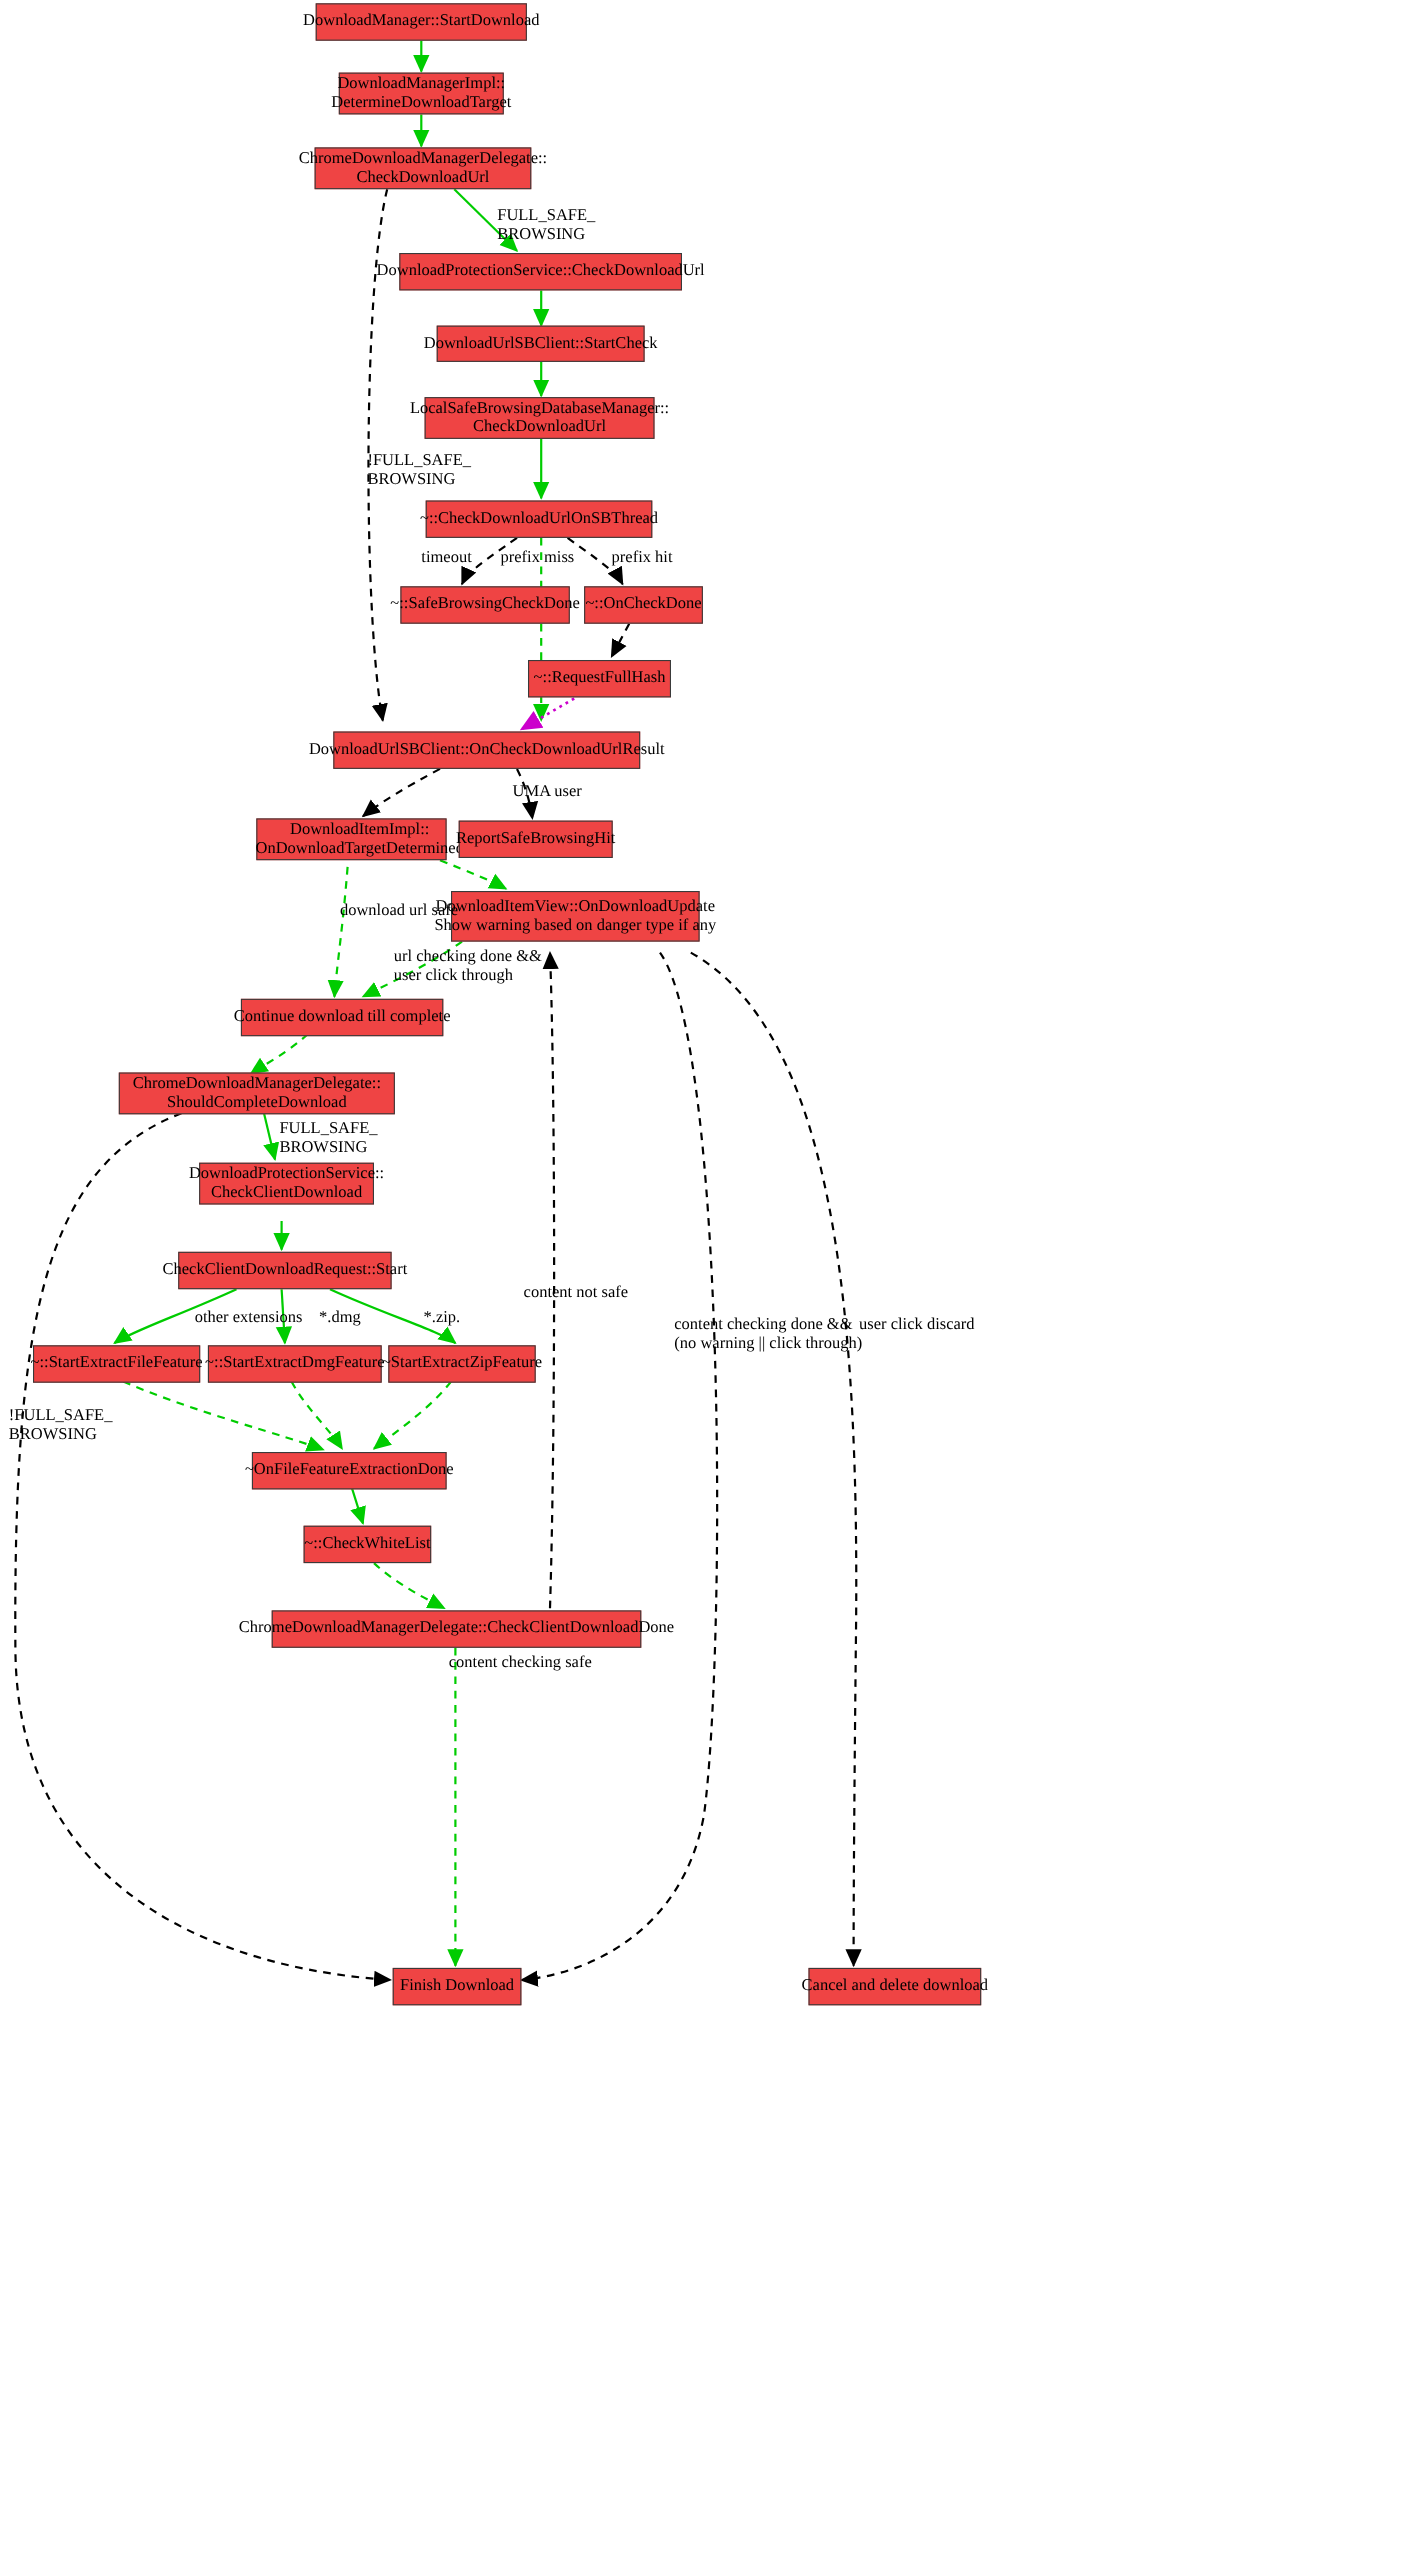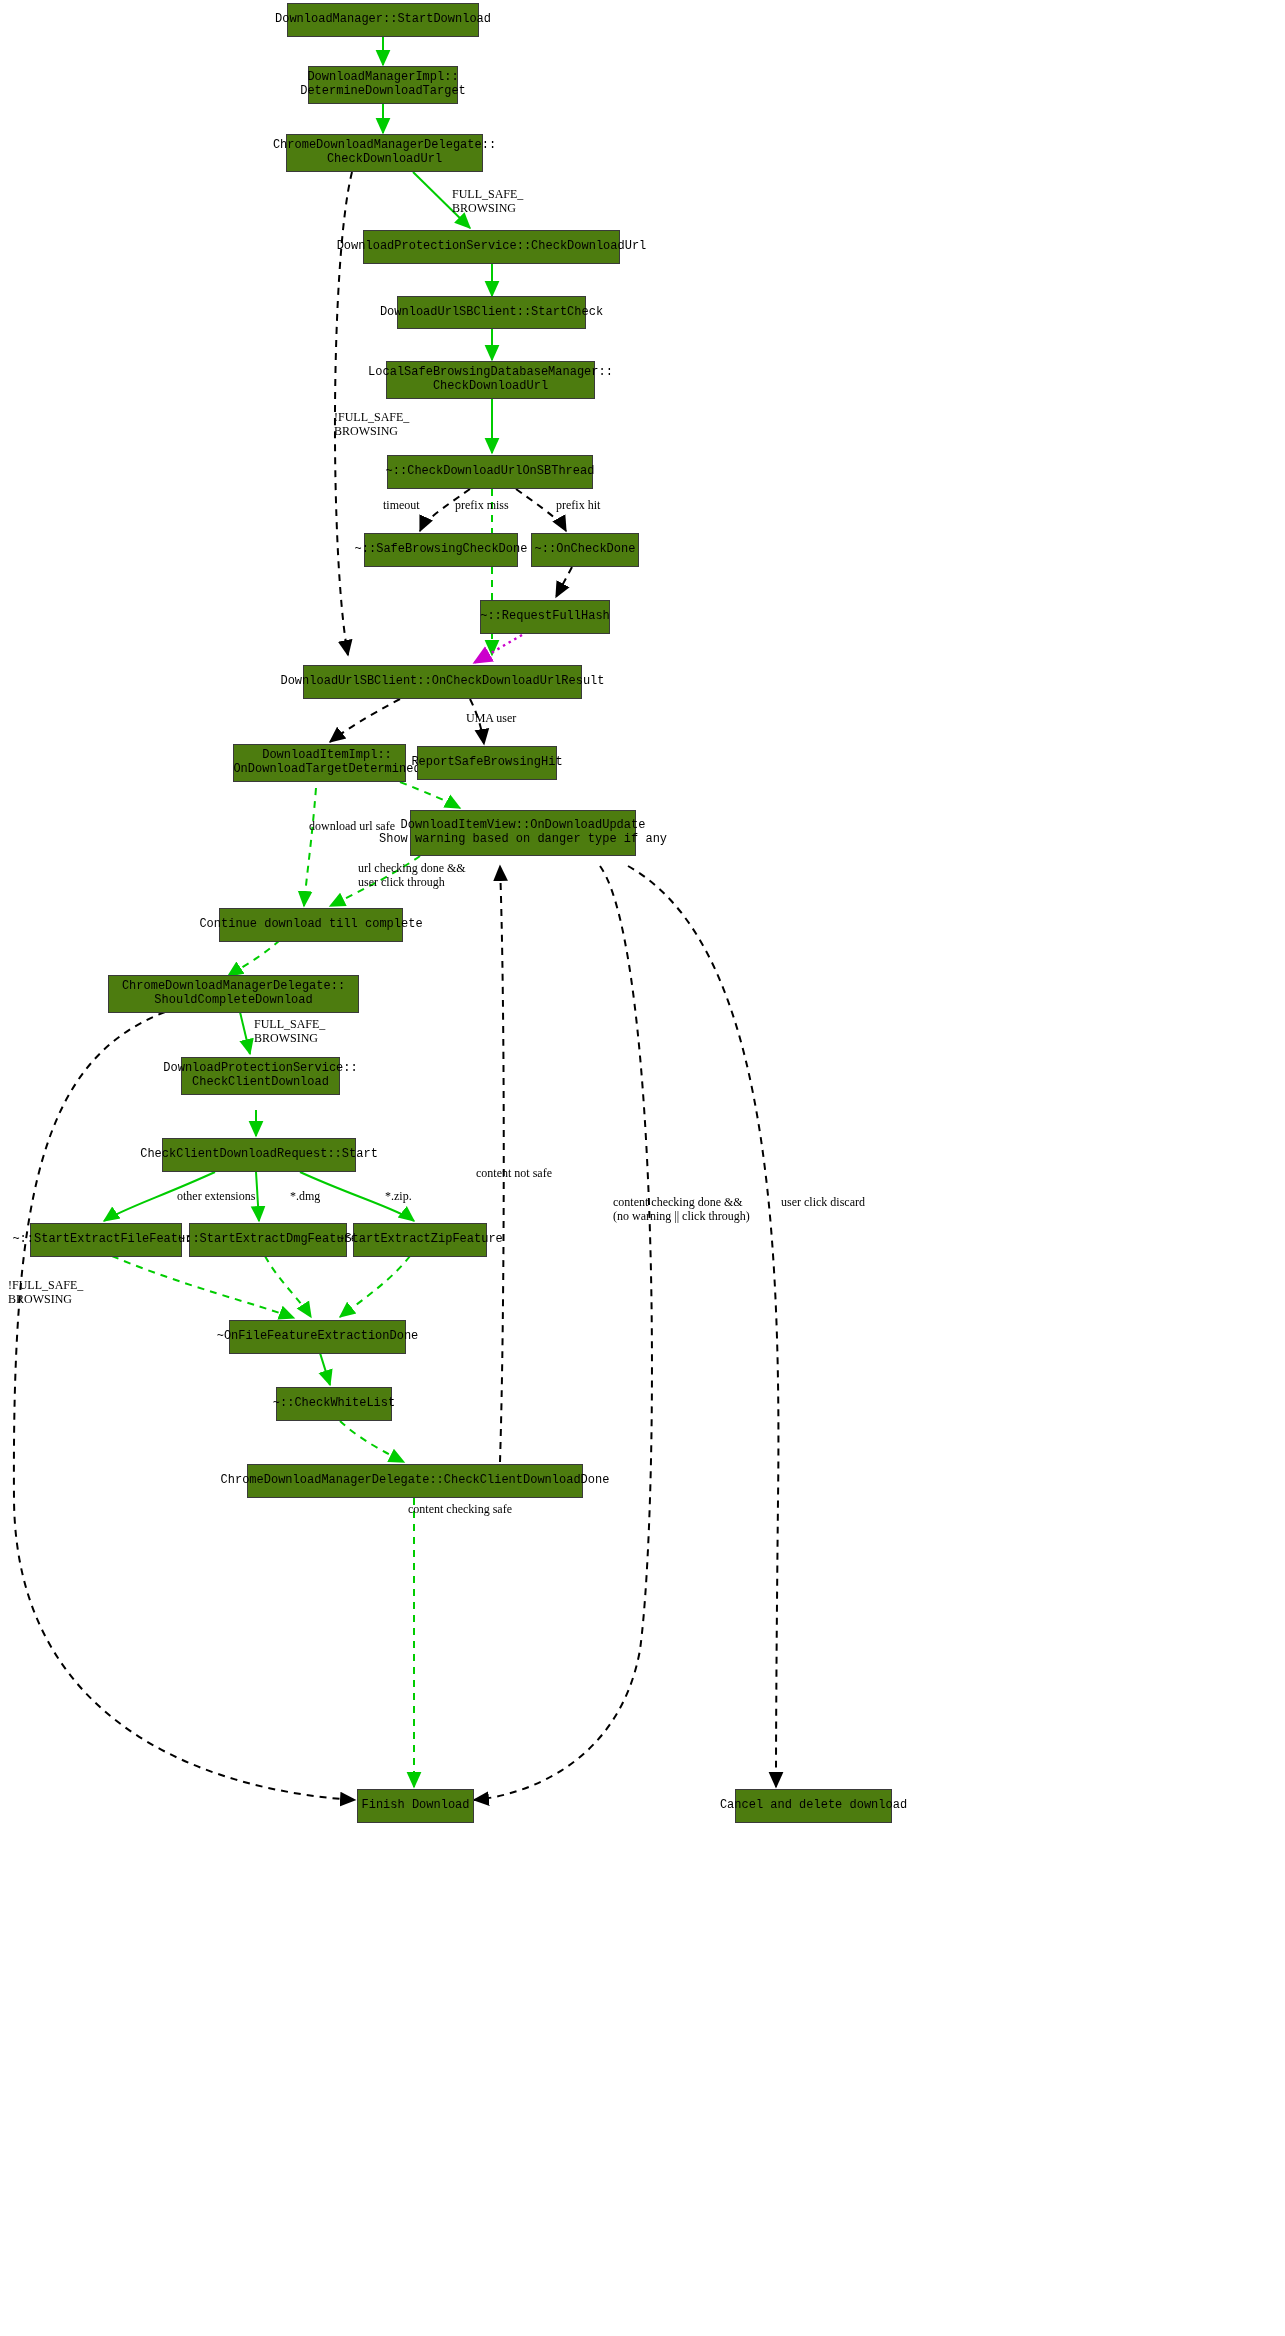--- a/index.html
+++ b/index.html
@@ -9,35 +9,34 @@
     height:2336px;
     background:#ffffff;
     font-family:"Liberation Serif","DejaVu Serif",serif;
     overflow:hidden;
   }
   svg.edges{position:absolute;left:0;top:0;width:1285px;height:2336px;pointer-events:none;}
   .node{
     position:absolute;
     box-sizing:border-box;
     border:1.4px solid #3a3a3a;
-    background:#4d7c0f;
+    background:#ef4444;
     color:#000000;
     display:flex;
     align-items:center;
     justify-content:center;
     text-align:center;
     line-height:1.16;
-    font-size:12px;
+    font-size:15px;
     white-space:pre;
     z-index:2;
-    font-family:Liberation Mono, monospace;
   }
   .elabel{
     position:absolute;
-    font-size:12px;
+    font-size:15px;
     color:#000000;
     white-space:pre;
     line-height:1.16;
     z-index:3;
     background:transparent;
   }
 </style>
 </head>
 <body>
 

